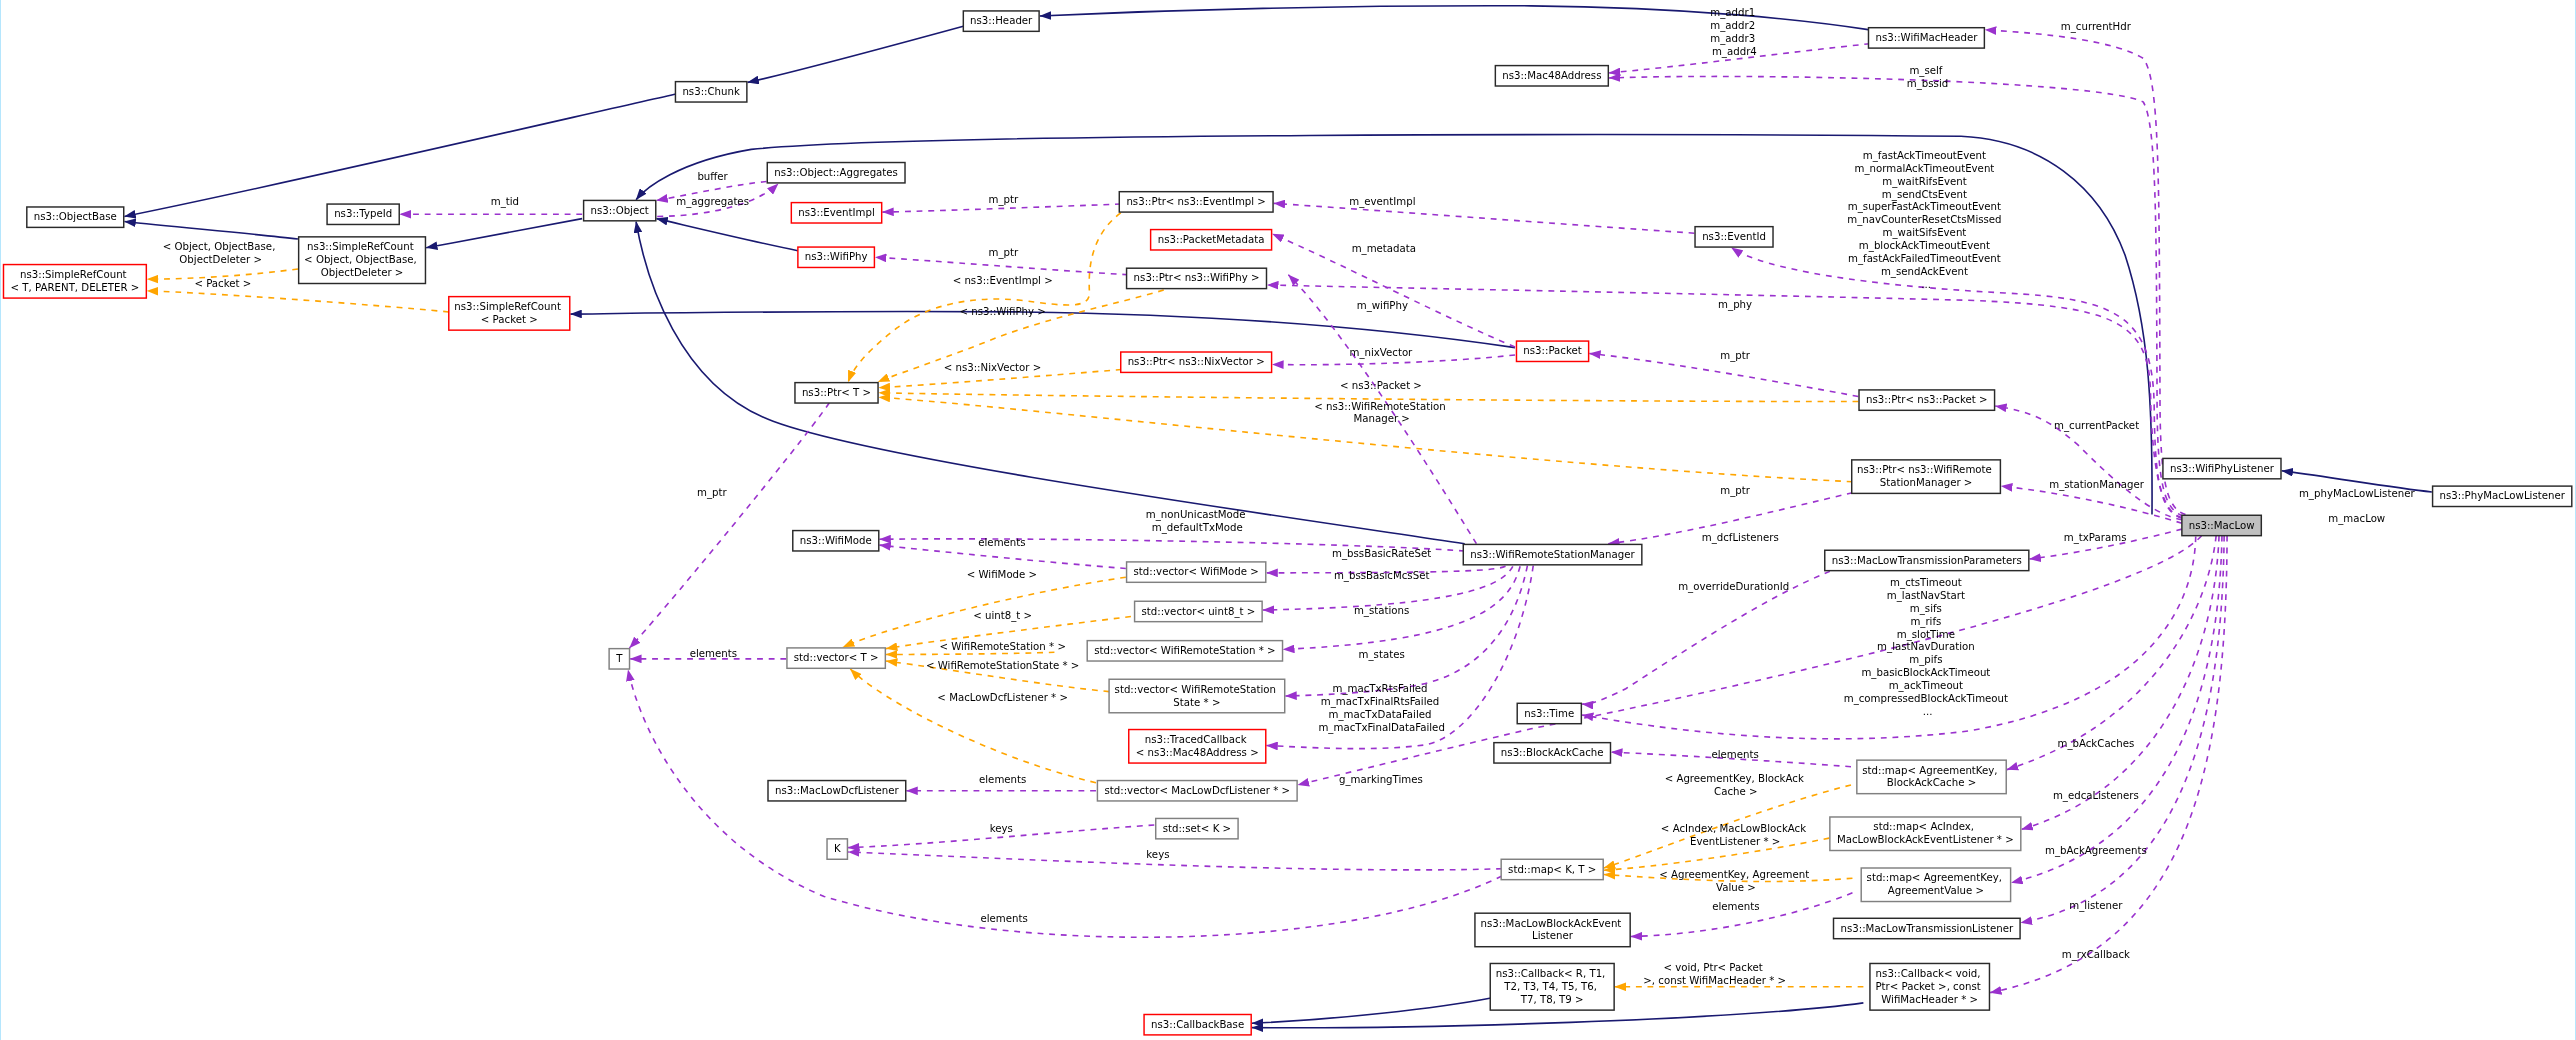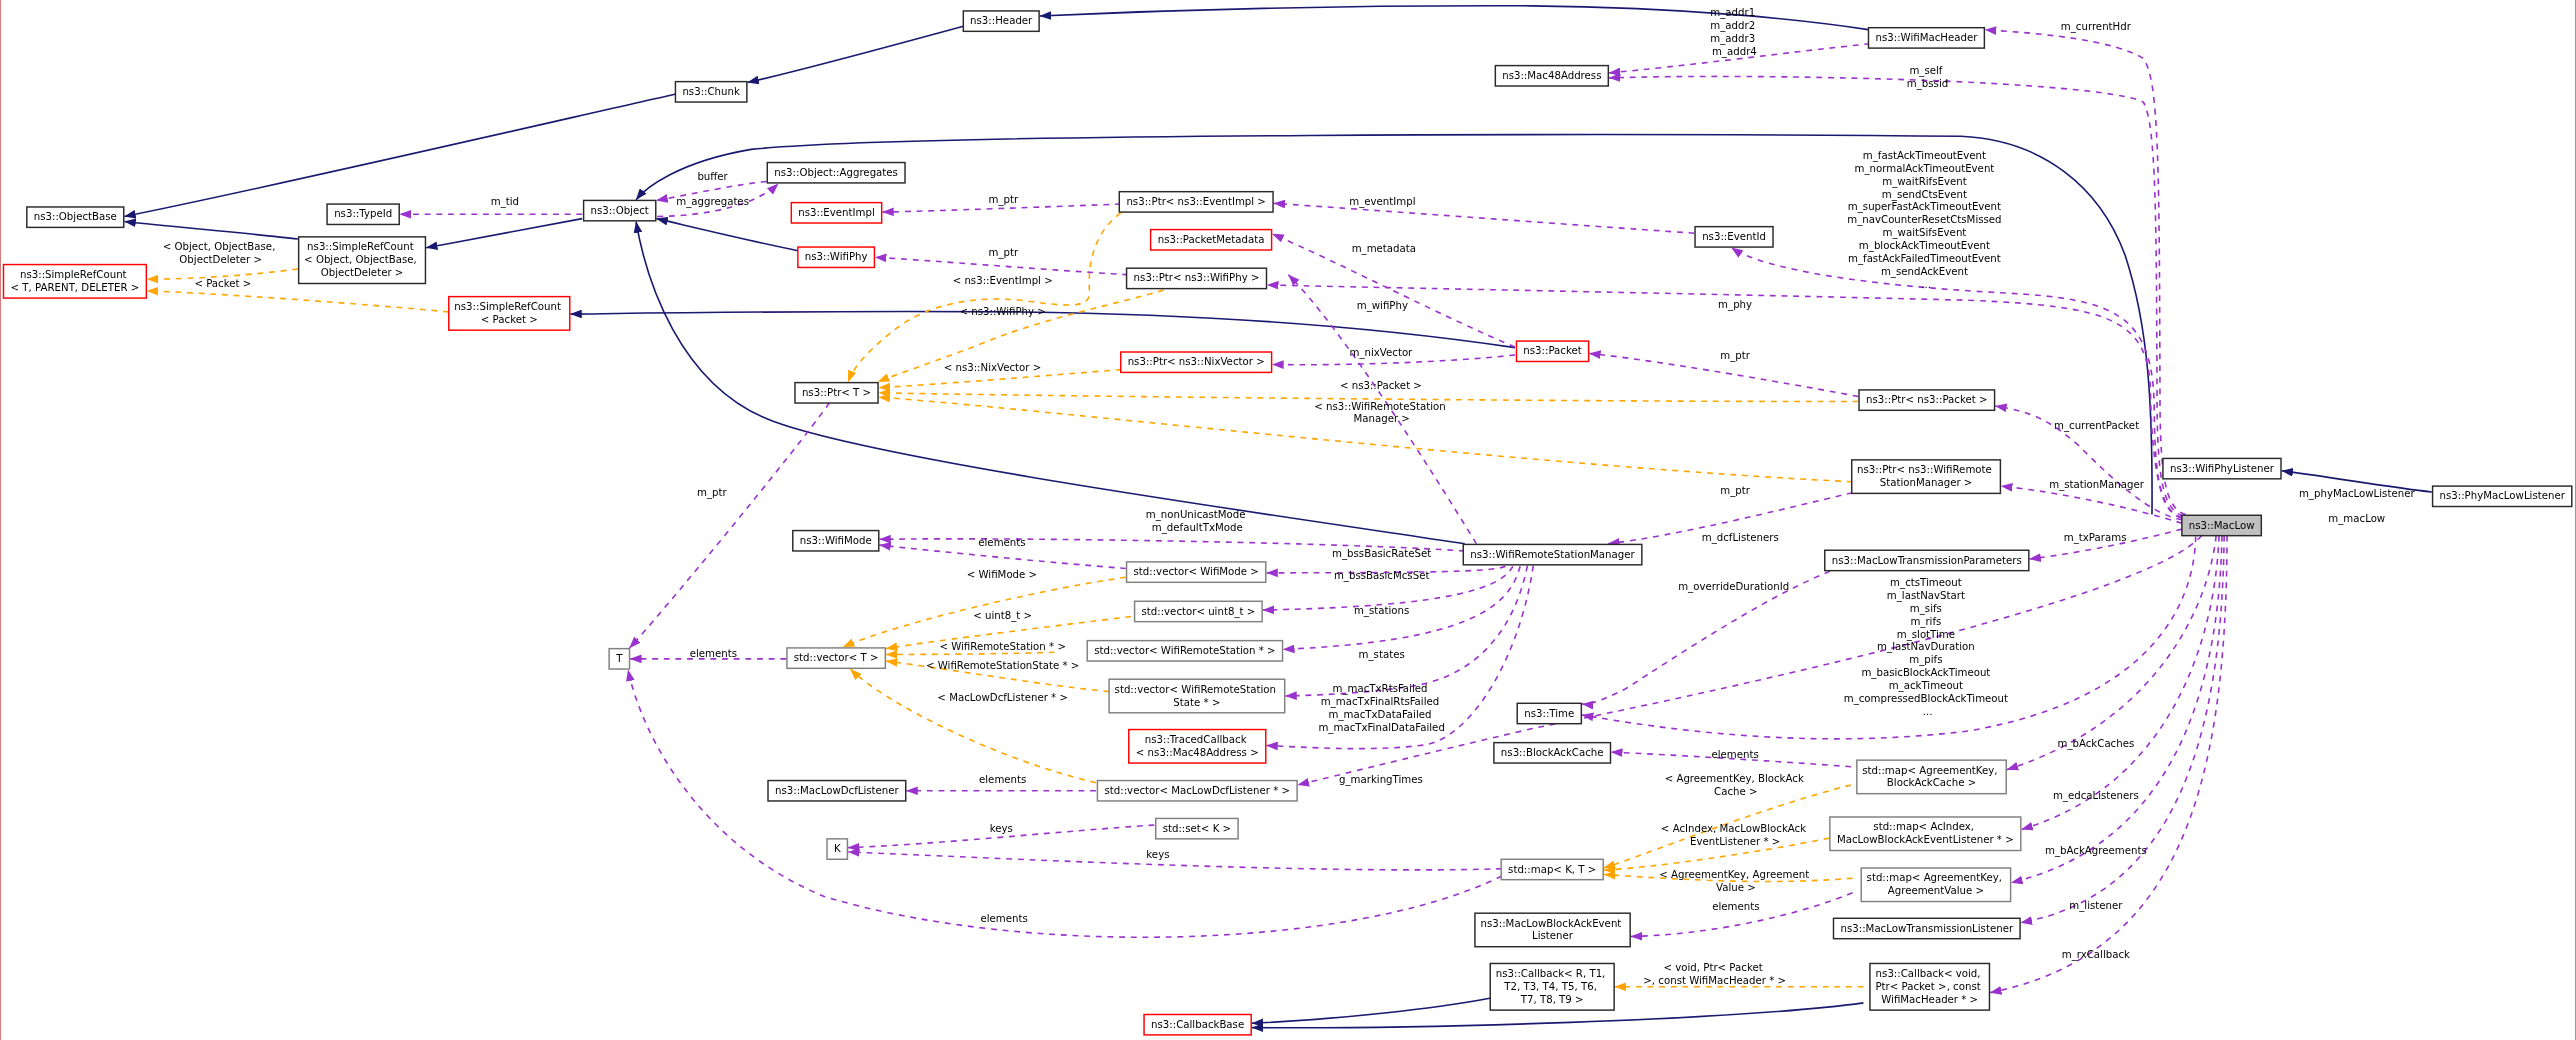--- a/index.html
+++ b/index.html
@@ -1,17 +1,17 @@
 <!DOCTYPE html>
 <html style="font-size:11.7px"><head>
 <meta charset="utf-8">
 <title>ns3::MacLow collaboration diagram</title>
 <style>
   html,body{margin:0;padding:0;background:#ffffff;}
-  #diagram{position:relative;width:2576px;height:1040px;background:#b91c1c;overflow:hidden;text-align:right;}
+  #diagram{position:relative;width:2576px;height:1040px;background:#7dd3fc;overflow:hidden;text-align:right;}
   svg{display:block;}
   .node-text{font-family:"DejaVu Sans",sans-serif;font-size:14.0px;fill:#000000;}
   .edge-text{font-family:"DejaVu Sans",sans-serif;font-size:14.0px;fill:#000000;}
 </style>
 </head>
 <body>
 
 <div id="diagram">
 <svg id="svgroot" width="2576" height="1040" viewBox="0 0 3533 1427">
 <defs>

